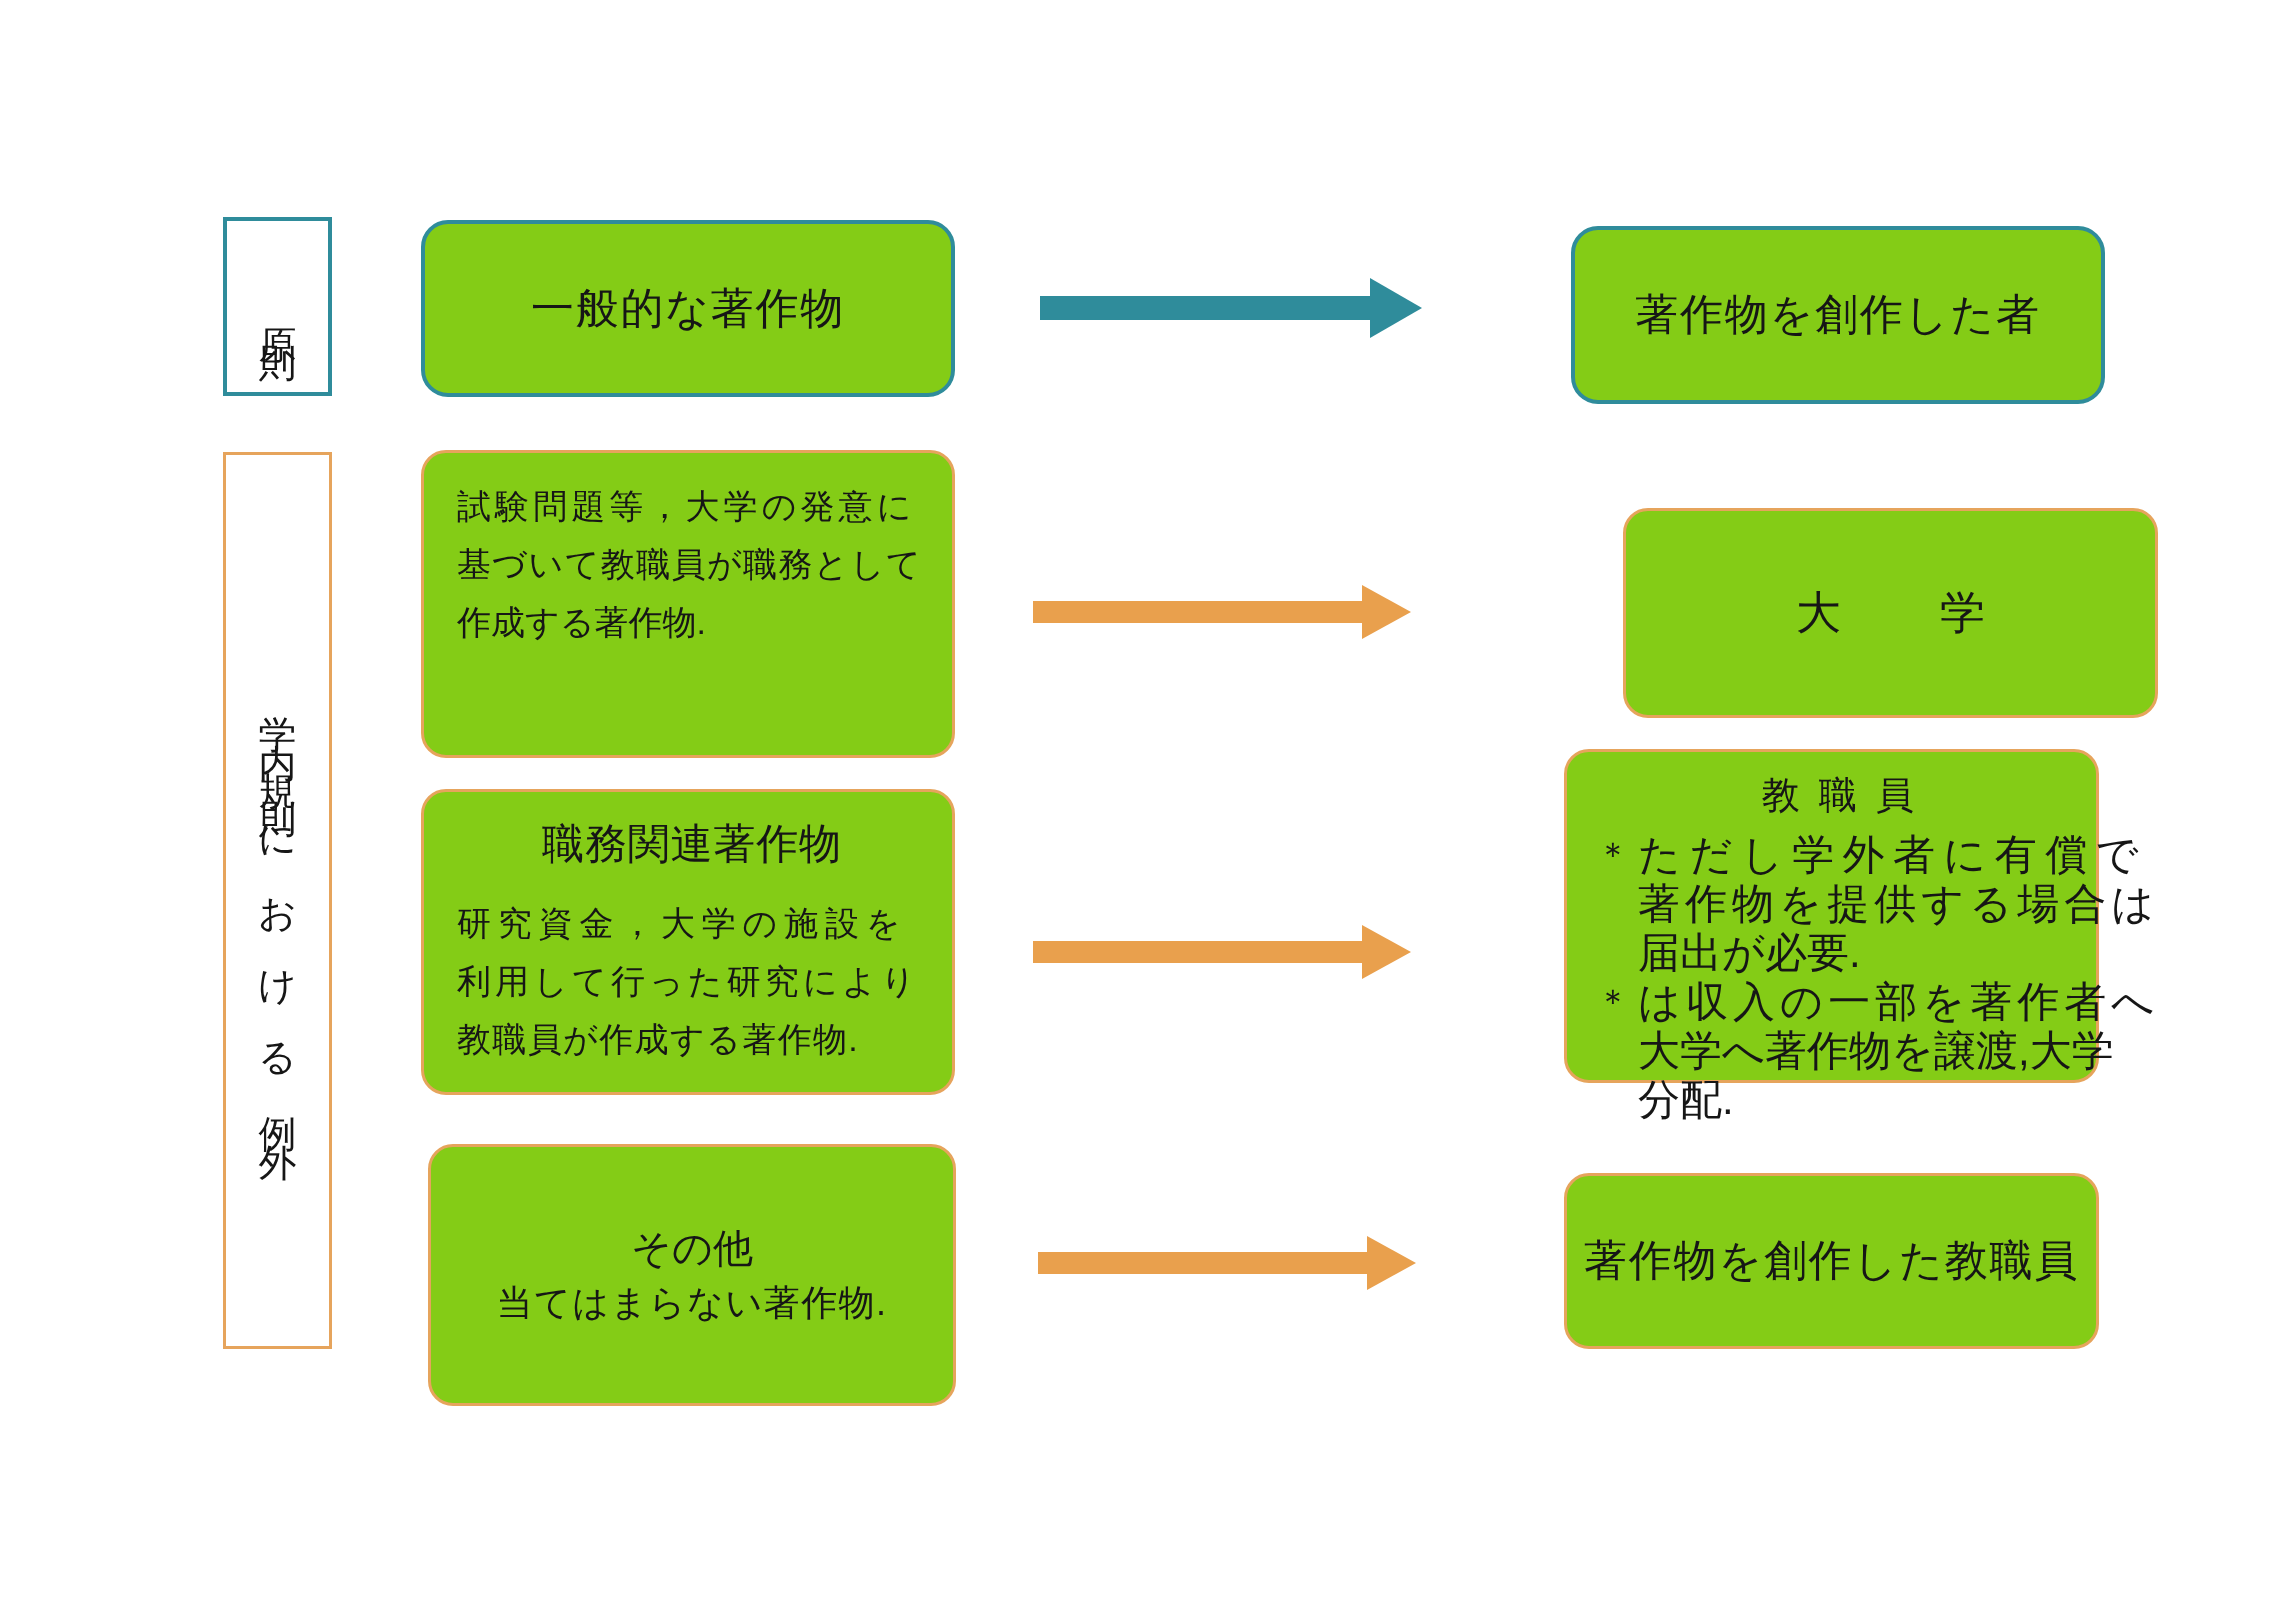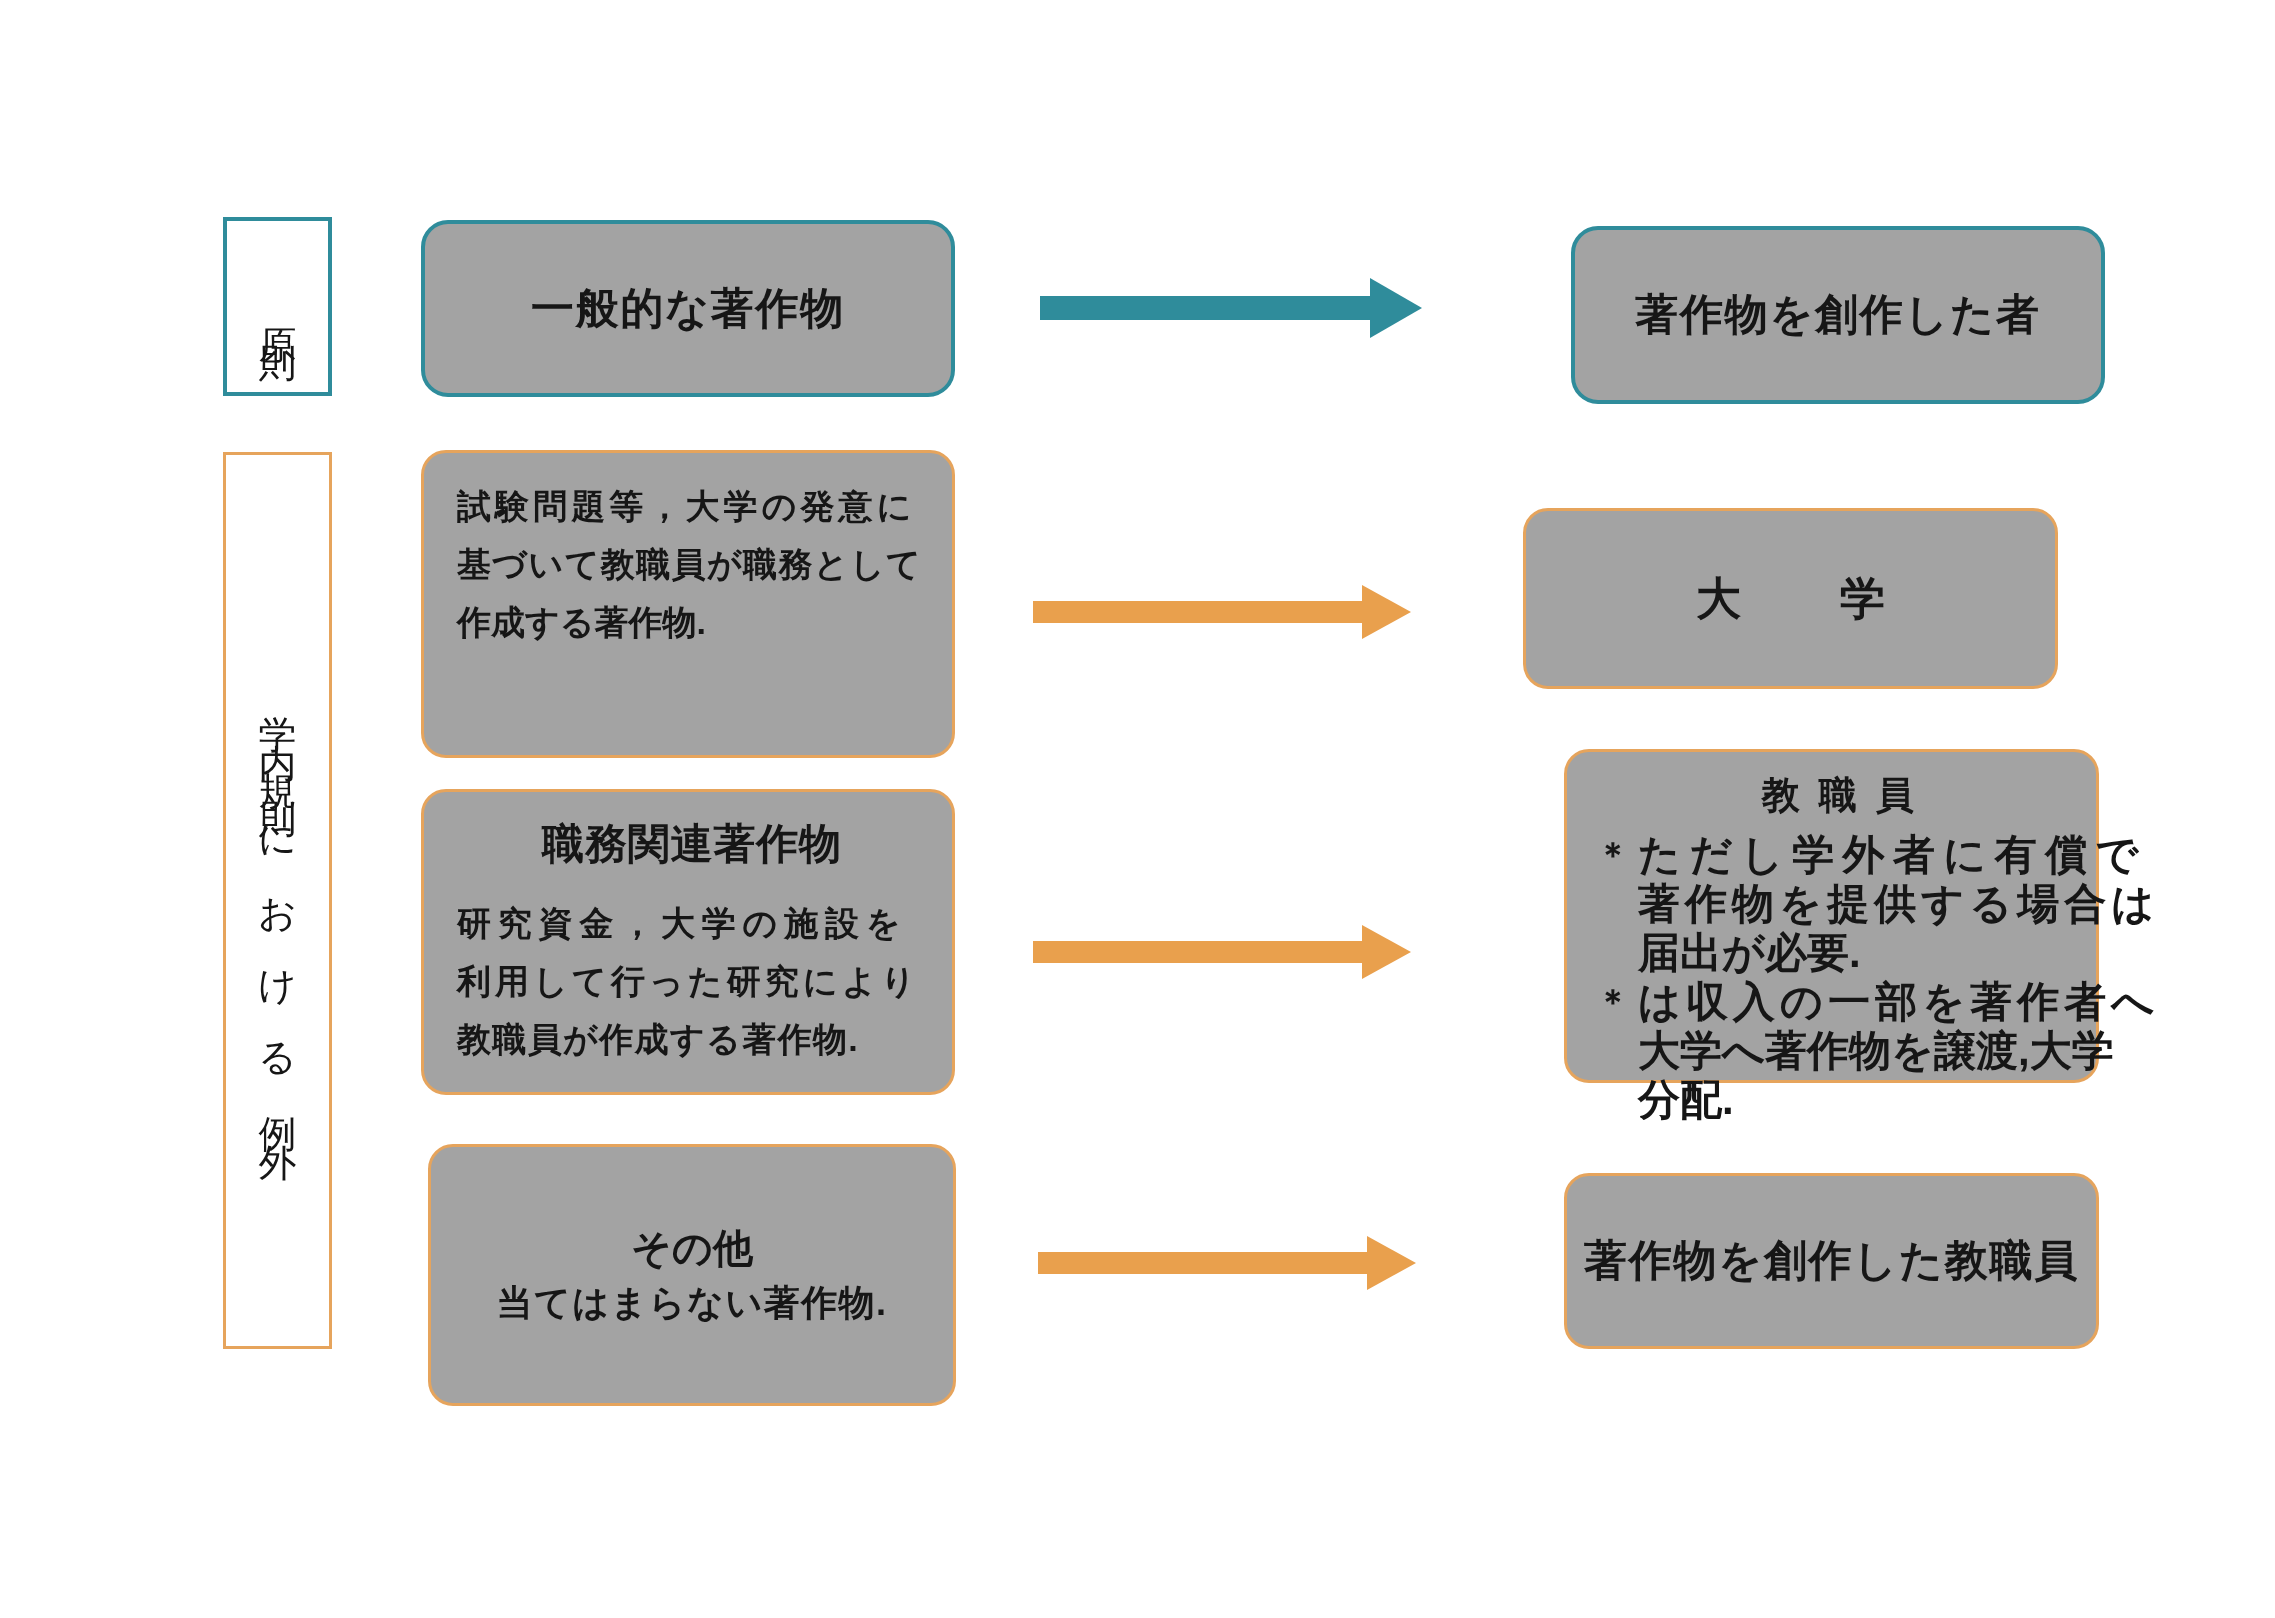--- a/index.html
+++ b/index.html
@@ -9,23 +9,23 @@
     --ink:#161616;
   }
   html,body{margin:0;padding:0;background:#ffffff;}
   .canvas{
     position:relative;width:2276px;height:1618px;background:#ffffff;
     font-family:"Liberation Sans","DejaVu Sans",sans-serif;color:var(--ink);
     overflow:hidden;
   }
   
   .rbox{
-    position:absolute;background:#a3a3a3;border:4.5px solid var(--teal);
+    position:absolute;background:#84cc16;border:4.5px solid var(--teal);
     border-radius:27px;box-sizing:border-box;
-    display:flex;align-items:center;justify-content:center;font-weight:bold;
+    display:flex;align-items:center;justify-content:center;
   }
   .rbox.orange{border-color:var(--orange);border-width:3.6px;border-radius:25px;}
   .vlabel{
     position:absolute;background:#fff;border:4.5px solid var(--teal);
     box-sizing:border-box;display:flex;align-items:center;justify-content:center;
   }
   .vlabel.orange{border-color:var(--orange);border-width:3.6px;}
   .vtext{
     writing-mode:vertical-rl;text-orientation:upright;
     font-size:38px;line-height:1;
@@ -68,21 +68,21 @@
     border-left-width:49px;border-left-color:var(--arrow-orange);}
   
   .pos-principle-label{left:223px;top:217px;width:109px;height:179px;}
   .pos-general{left:421px;top:220px;width:534px;height:177px;}
   .pos-arrow-principle{left:1040px;top:278px;width:382px;height:60px;}
   .pos-result{left:1571px;top:218px;width:534px;height:178px;margin-top:8px;}
   .pos-exception-label{left:223px;top:452px;width:109px;height:897px;}
   .pos-box1{left:421px;top:450px;width:534px;height:308px;}
   .pos-box2{left:421px;top:789px;width:534px;height:306px;}
   .pos-box3{left:428px;top:1144px;width:528px;height:262px;}
-  .pos-univ{left:1523px;top:508px;width:535px;height:181px;}
+  .pos-univ{left:1623px;top:508px;width:535px;height:210px;}
   .pos-staff{left:1564px;top:749px;width:535px;height:334px;}
   .pos-creator-staff{left:1564px;top:1173px;width:535px;height:176px;}
   .pos-arrow1{left:1033px;top:584px;width:378px;height:56px;}
   .pos-arrow2{left:1033px;top:924px;width:378px;height:56px;}
   .pos-arrow3{left:1038px;top:1235px;width:378px;height:56px;}
 </style>
 </head>
 <body>
 
 <div class="canvas">

